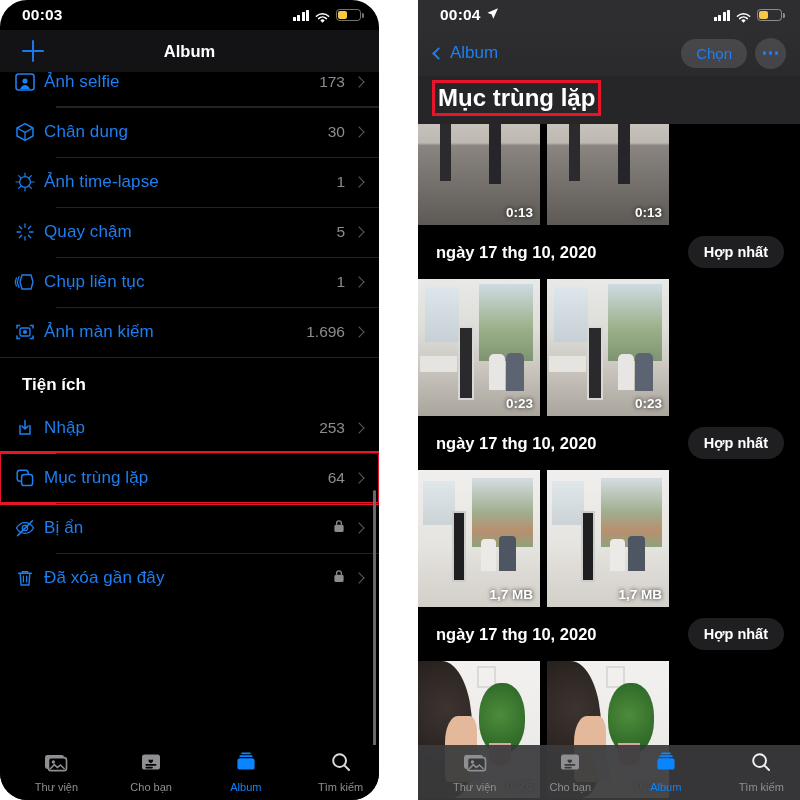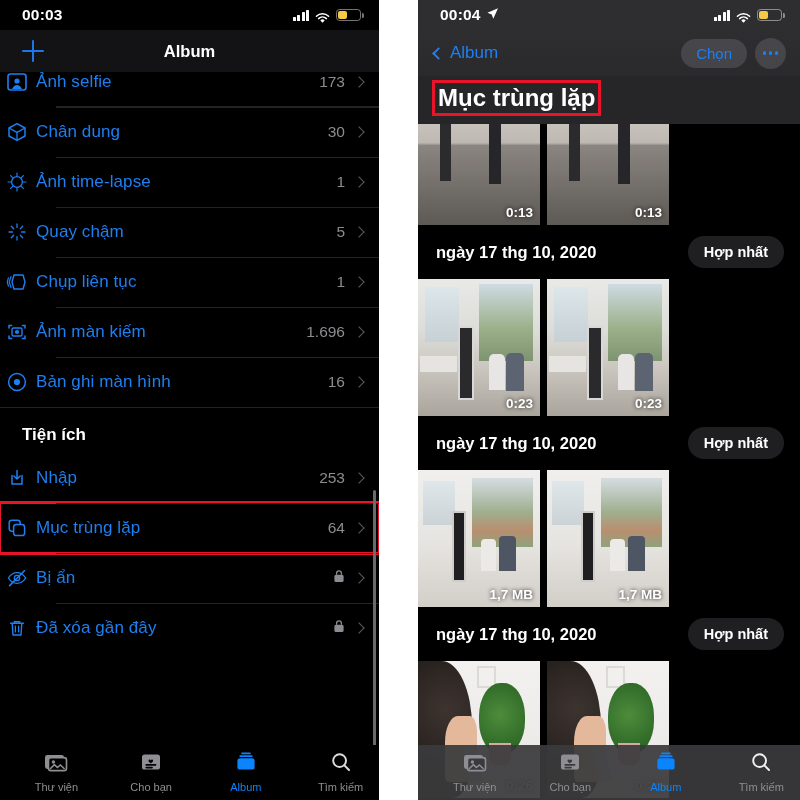--- a/index.html
+++ b/index.html
@@ -9,21 +9,21 @@
     font-family: "Liberation Sans", sans-serif;
     overflow: hidden;
   }
   .stage { position: relative; width: 800px; height: 800px; background:#fff; }
 
   
   .phone {
     position: absolute; top: 0; height: 800px;
     background: #000; overflow: hidden;
   }
-  .phone-left  { left: 0;   width: 379px; }
+  .phone-left  { left: 0;   width: 379px; border-radius: 27px; }
   .phone-right { left: 418px; width: 382px; }
 
   
   .statusbar {
     position: relative; height: 30px; width: 100%;
     display: flex; align-items: center; justify-content: space-between;
     padding: 0 18px 0 22px; z-index: 40;
   }
   .sb-time {
     color: #fff; font-size: 15.5px; font-weight: bold; letter-spacing: .2px;
@@ -68,21 +68,21 @@
   .plus-btn::after  { top:0; bottom:0; left:10px; width:2.2px; }
 
   
   .list-wrap {
     position:absolute; top:30px; left:0; right:0; bottom:55px;
     overflow:hidden;
   }
   .list-inner { position:absolute; top: 27px; left:0; right:0; }
   .row {
     position: relative; height: 50px; display:flex; align-items:center;
-    padding-left: 6px; padding-right: 16px; cursor:pointer;
+    padding-left: 14px; padding-right: 16px; cursor:pointer;
   }
   .row + .row::before, .row.first::after {
     content:''; position:absolute; left: 56px; right:0; height:1px;
     background:#232325;
   }
   .row + .row::before { top:0; }
   .row.first::after { bottom:0; }
   .row .ic { width: 30px; flex: 0 0 30px; display:flex; align-items:center; justify-content:flex-start; }
   .row .lbl { color:#1d7ff0; font-size:17px; flex:1; letter-spacing:.1px; }
   .row .cnt { color:#8c8c90; font-size:15.5px; margin-right:10px; }
@@ -318,31 +318,20 @@
                 </g>
                 <rect x="6" y="7" width="10" height="8" rx="1.6" stroke="#1d7ff0" stroke-width="1.4" fill="none"></rect>
                 <circle cx="11" cy="11" r="2.1" fill="#1d7ff0"></circle>
               </svg>
           </span>
           <span class="lbl">Ảnh màn kiếm</span>
           <span class="cnt">1.696</span>
           <span class="chev"></span>
         </div>
 
-        <div class="row">
-          <span class="ic">
-            <svg width="22" height="22" viewBox="0 0 22 22">
-                <circle cx="11" cy="11" r="8.4" stroke="#1d7ff0" stroke-width="1.5" fill="none"></circle>
-                <circle cx="11" cy="11" r="3.1" fill="#1d7ff0"></circle>
-              </svg>
-          </span>
-          <span class="lbl">Bản ghi màn hình</span>
-          <span class="cnt">16</span>
-          <span class="chev"></span>
-        </div>
 
         <div class="sec-head">Tiện ích</div>
 
         <div class="row">
           <span class="ic">
             <svg width="22" height="22" viewBox="0 0 22 22">
                 <path d="M6 8.5V17h10V8.5" stroke="#1d7ff0" stroke-width="1.5" fill="none" stroke-linecap="round"></path>
                 <path d="M11 3.5v8.2M7.9 9l3.1 3 3.1-3" stroke="#1d7ff0" stroke-width="1.5" fill="none" stroke-linecap="round" stroke-linejoin="round"></path>
               </svg>
           </span>

